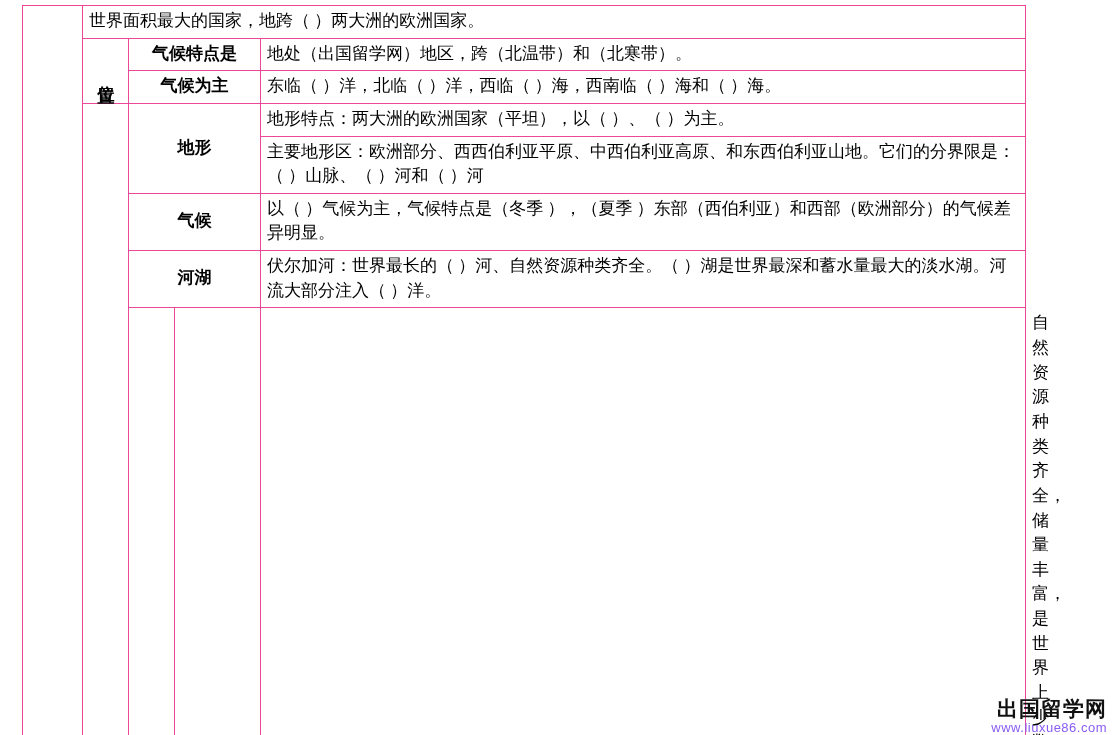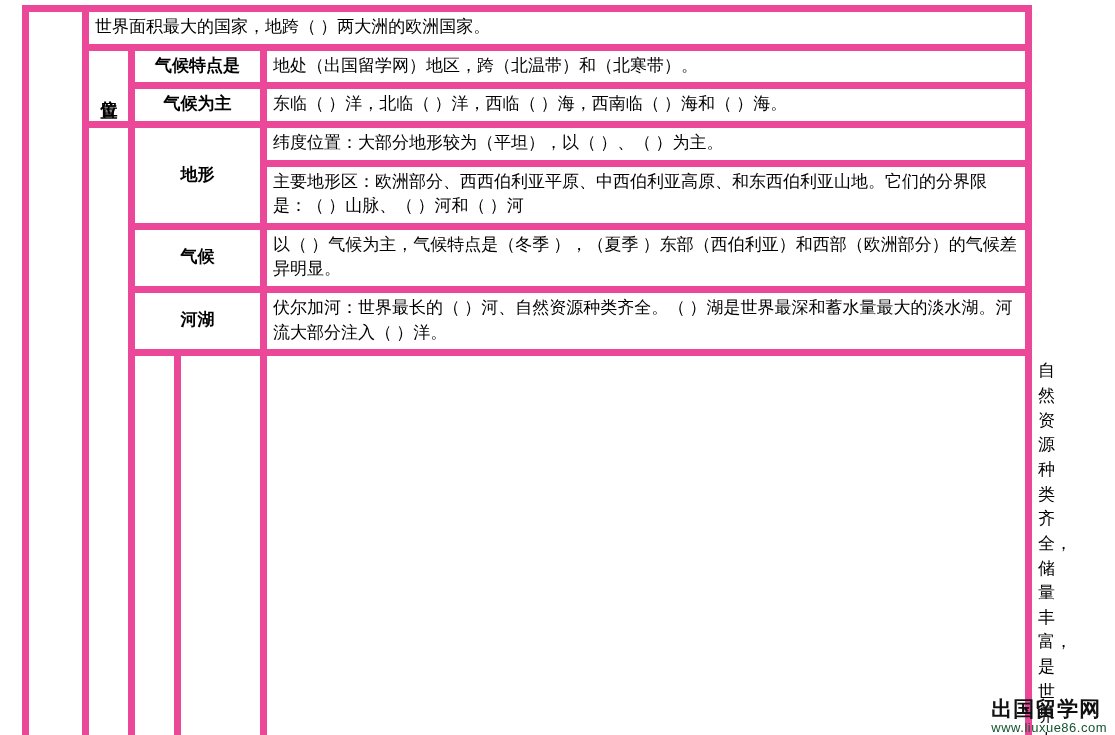--- a/index.html
+++ b/index.html
@@ -23,21 +23,21 @@
   table.sheet {
     border-collapse: collapse;
     table-layout: fixed;
     width: 1003px;
     margin-left: 22px;
     margin-top: 5px;
     font-size: 17px;
     line-height: 1.45;
   }
   table.sheet td {
-    border: 7px solid #ec4899;
+    border: 1px solid #ec4899;
     padding: 3px 6px 4px 6px;
     vertical-align: middle;
     word-break: break-all;
   }
   
   .vert {
     text-align: center;
     vertical-align: middle;
     padding: 2px 0;
     width: 30px;
@@ -63,33 +63,33 @@
   .lbl-left {
     text-align: left;
   }
   .cell-text {
     text-align: left;
   }
   .watermark {
     position: absolute;
     right: 8px;
     bottom: 4px;
-    text-align: left;
+    text-align: right;
     font-family: "Liberation Sans", sans-serif;
     line-height: 1.15;
   }
   .watermark .wm1 {
     font-size: 21px;
     font-weight: bold;
     color: #111111;
     letter-spacing: 1px;
   }
   .watermark .wm2 {
     font-size: 13px;
-    color: #14532d;
+    color: #8b5cf6;
     letter-spacing: 0.5px;
   }
 </style>
 </head>
 <body>
 
 <div class="page">
 
   <table class="sheet">
     <colgroup>
@@ -120,21 +120,21 @@
       <tr>
         <td class="lbl" colspan="2">气候为主</td>
         <td class="cell-text" colspan="2">东临（        ）洋，北临（        ）洋，西临（            ）海，西南临（        ）海和（        ）海。</td>
       </tr>
 
       <tr>
         <td class="vert" rowspan="5">
           
         </td>
         <td class="lbl" colspan="2" rowspan="2">地形</td>
-        <td class="cell-text" colspan="2">纬度位置：大部分地形较为（平坦），以（        ）、（        ）为主。</td>
+        <td class="cell-text" colspan="2">地形特点：两大洲的欧洲国家（平坦），以（        ）、（        ）为主。</td>
       </tr>
 
       <tr>
         <td class="cell-text" colspan="2">主要地形区：欧洲部分、西西伯利亚平原、中西伯利亚高原、和东西伯利亚山地。它们的分界限是：（            ）山脉、（          ）河和（          ）河</td>
       </tr>
 
       <tr>
         <td class="lbl" colspan="2">气候</td>
         <td class="cell-text" colspan="2">以（            ）气候为主，气候特点是（冬季              ），（夏季              ）东部（西伯利亚）和西部（欧洲部分）的气候差异明显。</td>
       </tr>

